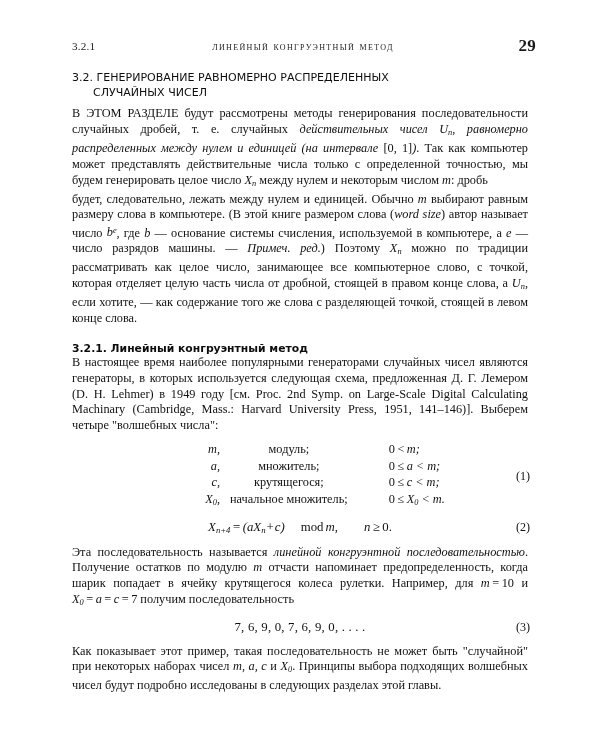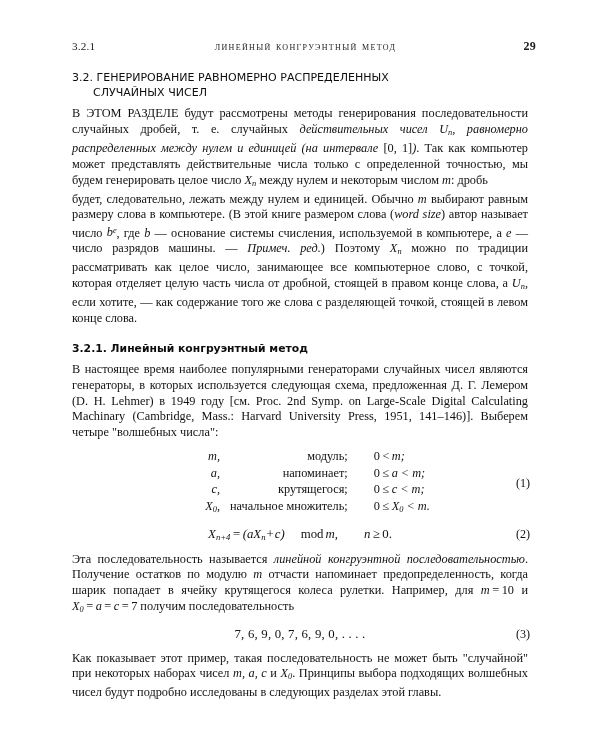--- a/index.html
+++ b/index.html
@@ -45,21 +45,21 @@
     text-align: center;
     font-variant: small-caps;
     text-transform: lowercase;
     letter-spacing: 1.35px;
     font-size: 11.6px;
     padding-right: 26px;
     padding-left: 18px;
   }
   .runhead .folio-right {
     flex: 0 0 auto;
-    font-size: 12px;
+    font-size: 17px;
     font-weight: bold;
     letter-spacing: 0.2px;
   }
 
   
   .body {
     position: absolute;
     top: 70px;
     left: 72px;
     width: 456px;
@@ -76,21 +76,21 @@
   }
   h2.section-title .l2 {
     display: block;
     padding-left: 21px;
   }
 
   h3.subsection-title {
     font-family: "DejaVu Sans", "Liberation Sans", sans-serif;
     font-size: 10.8px;
     font-weight: bold;
-    margin: 0 0 7px 0;
+    margin: 0 0 0 0;
     color: #0d0d0d;
   }
 
   p.para {
     margin: 0 0 0 0;
     font-size: 12.3px;
     line-height: 15.7px;
     text-align: justify;
     text-justify: inter-word;
     hyphens: manual;
@@ -145,22 +145,22 @@
     line-height: 15.3px;
   }
   .deftable td.sym {
     text-align: right;
     padding-right: 10px;
     font-style: italic;
     width: 26px;
     white-space: nowrap;
   }
   .deftable td.name {
-    text-align: right;
-    padding-right: 26px;
+    text-align: center;
+    padding-right: 41px;
     white-space: nowrap;
   }
   .deftable td.cond {
     text-align: left;
     white-space: nowrap;
   }
   .deftable .eqno {
     position: absolute;
     right: -2px;
     top: 50%;
@@ -208,21 +208,21 @@
     <div class="deftable">
       <table>
         <tbody>
           <tr>
             <td class="sym">m,</td>
             <td class="name">модуль;</td>
             <td class="cond"><span class="mathup">0</span><span class="relop">&lt;</span><span class="math">m;</span></td>
           </tr>
           <tr>
             <td class="sym">a,</td>
-            <td class="name">напоминает;</td>
+            <td class="name">множитель;</td>
             <td class="cond"><span class="mathup">0</span><span class="relop">≤</span><span class="math">a &lt; m;</span></td>
           </tr>
           <tr>
             <td class="sym">c,</td>
             <td class="name">крутящегося;</td>
             <td class="cond"><span class="mathup">0</span><span class="relop">≤</span><span class="math">c &lt; m;</span></td>
           </tr>
           <tr>
             <td class="sym"><span class="math">X<sub>0</sub>,</span></td>
             <td class="name">начальное множитель;</td>

